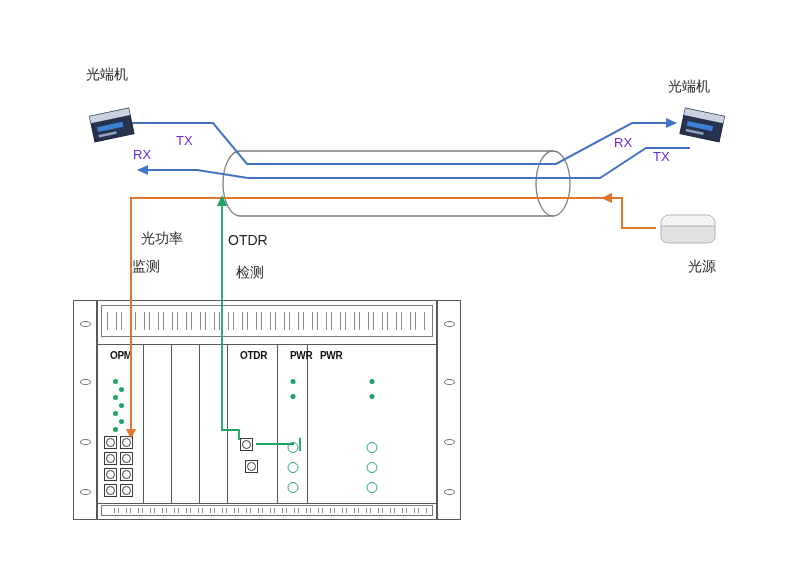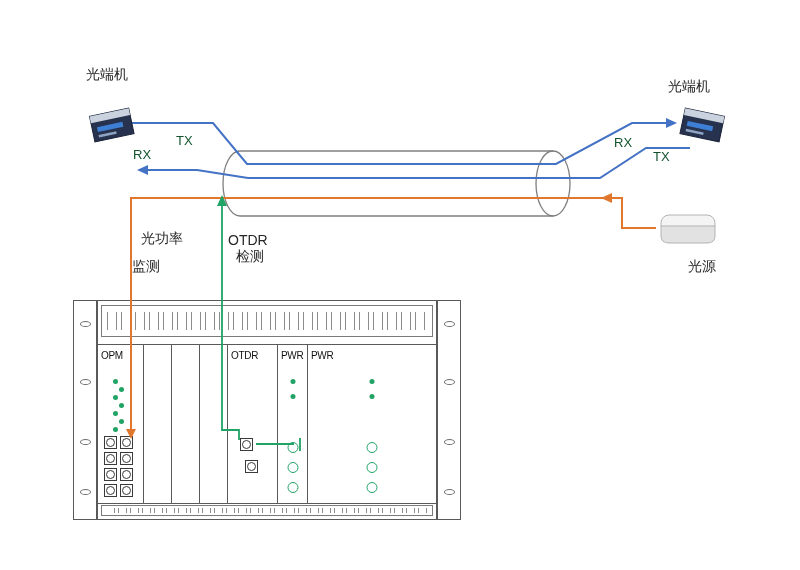--- a/index.html
+++ b/index.html
@@ -1,20 +1,20 @@
 <!DOCTYPE html>
 <html><head>
 <meta charset="utf-8">
 <style>
   * { margin:0; padding:0; box-sizing:border-box; }
   html,body { background:#fff; font-family:"Liberation Sans", sans-serif; }
   .canvas { position:relative; width:800px; height:570px; background:#fff; overflow:hidden; }
 
   .lbl { position:absolute; font-size:14px; color:#262626; white-space:nowrap; z-index:4; }
-  .lbl.small { font-size:13px; color:#14532d; }
+  .lbl.small { font-size:13px; color:#6d28d9; }
 
   svg.overlay { position:absolute; left:0; top:0; z-index:3; pointer-events:none; }
 
   
   .rack { position:absolute; left:73px; top:300px; width:388px; height:220px; z-index:1; }
   .ear { position:absolute; top:0; width:24px; height:220px; border:1px solid #595959; background:#fff; }
   .ear.left { left:0; } .ear.right { right:0; }
   .hole { position:absolute; left:6px; width:11px; height:6px; border:1px solid #6e6e6e; border-radius:50%; background:#fff; display:block; }
 
   .chassis { position:absolute; left:24px; top:0; width:340px; height:220px; border:1px solid #595959; background:#fff; }
@@ -22,21 +22,21 @@
   .vent.top { top:4px; height:32px; padding:6px 5px;
     background-image:repeating-linear-gradient(90deg,#8c8c8c 0 1px,transparent 1px 5px,#8c8c8c 5px 6px,transparent 6px 14px); }
   .vent.bottom { bottom:3px; height:11px; padding:2px 5px;
     background-image:repeating-linear-gradient(90deg,#8c8c8c 0 1px,transparent 1px 4px,#8c8c8c 4px 5px,transparent 5px 12px); }
 
   .modules { position:absolute; left:0; right:0; top:43px; bottom:15px; display:flex;
              border-top:1px solid #595959; border-bottom:1px solid #595959; }
   .module { position:relative; height:100%; border-right:1px solid #595959; flex:none; }
   .module.fill { flex:1; }
   .module:last-child { border-right:none; }
-  .mod-label { position:absolute; top:5px; left:3px; font-size:10px; font-weight:normal; color:#111; letter-spacing:-0.3px; }
+  .mod-label { position:absolute; top:5px; left:12px; font-size:10px; font-weight:bold; color:#111; letter-spacing:-0.3px; }
 
   .led-col { position:absolute; top:34px; left:15px; display:flex; flex-direction:column; gap:3px; }
   .led { width:5px; height:5px; border-radius:50%; background:#21A366; display:block; }
   .led:nth-child(even) { margin-left:6px; }
 
   .port-grid { position:absolute; bottom:6px; left:6px; display:grid; grid-template-columns:13px 13px; gap:3px; }
   .port { width:13px; height:13px; border:1px solid #3a3a3a; background:#fff;
           display:flex; align-items:center; justify-content:center; }
   .port::after { content:""; width:7px; height:7px; border:1px solid #3a3a3a; border-radius:50%; }
   .port.abs { position:absolute; }
@@ -61,21 +61,21 @@
 
   <div class="lbl" style="left:86px;top:66px">光端机</div>
   <div class="lbl" style="left:668px;top:78px">光端机</div>
   <div class="lbl small" style="left:176px;top:133px">TX</div>
   <div class="lbl small" style="left:133px;top:147px">RX</div>
   <div class="lbl small" style="left:614px;top:135px">RX</div>
   <div class="lbl small" style="left:653px;top:149px">TX</div>
   <div class="lbl" style="left:141px;top:230px">光功率</div>
   <div class="lbl" style="left:132px;top:258px">监测</div>
   <div class="lbl" style="left:228px;top:232px">OTDR</div>
-  <div class="lbl" style="left:236px;top:248px">检测</div>
+  <div class="lbl" style="left:236px;top:264px">检测</div>
   <div class="lbl" style="left:688px;top:258px">光源</div>
 
   <div class="rack">
     <div class="ear left">
       <i class="hole" style="top:20px"></i>
       <i class="hole" style="top:78px"></i>
       <i class="hole" style="top:138px"></i>
       <i class="hole" style="top:188px"></i>
     </div>
     <div class="chassis">

